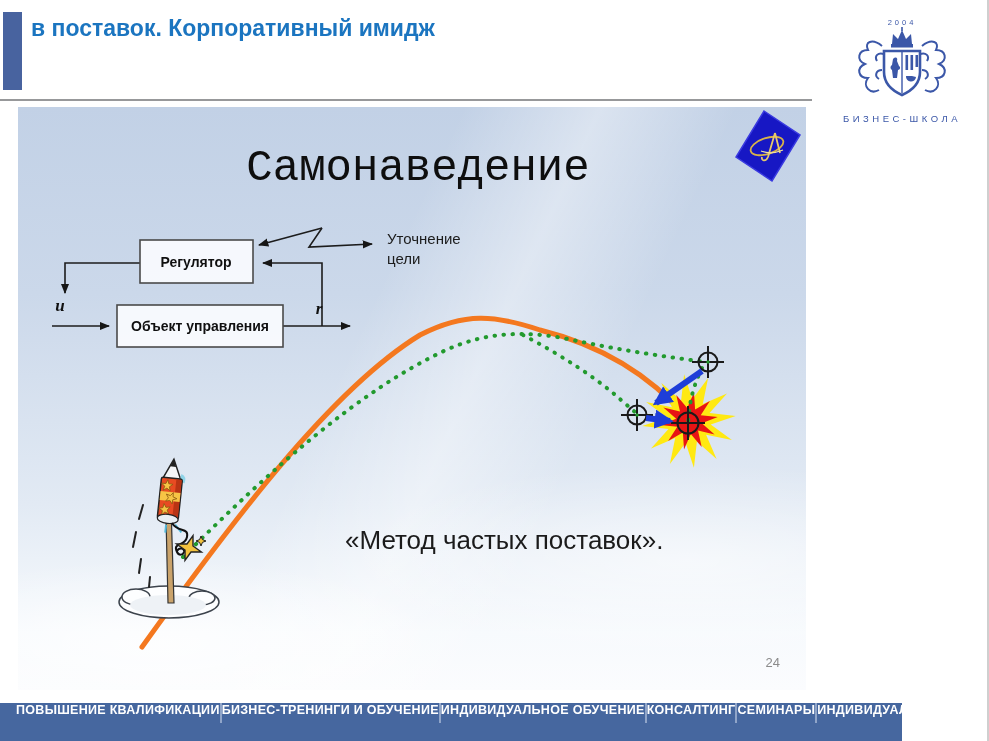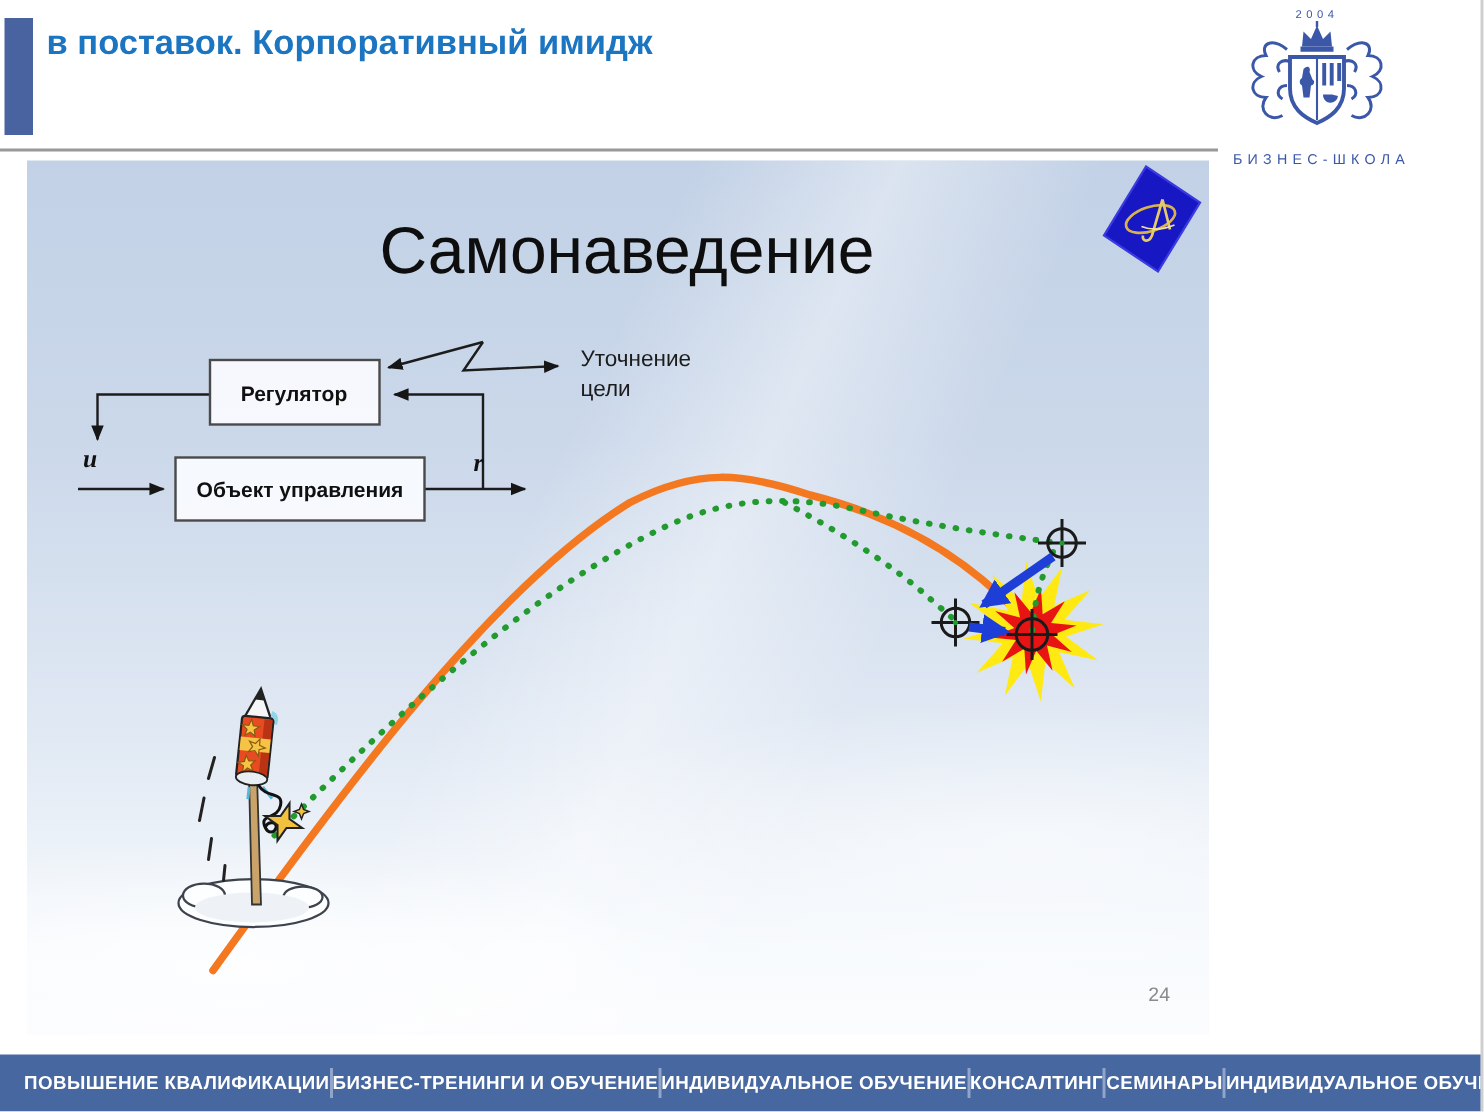--- a/index.html
+++ b/index.html
@@ -10,45 +10,45 @@
     background:#ffffff;
     overflow:hidden;
     border-right:2px solid #cfcfcf;
   }
   
   .hdr-accent { position:absolute; left:3px; top:12px; width:19px; height:78px; background:#48639f; }
   .hdr-title { position:absolute; left:31px; top:13px; width:770px;
     font-size:23px; font-weight:bold; color:#1b75c0; line-height:31px; }
   .hdr-sep { position:absolute; left:0; top:99px; width:812px; height:2px; background:#97989a; }
   
-  .logo-block { position:absolute; left:822px; top:5px; width:160px; }
+  .logo-block { position:absolute; left:822px; top:18px; width:160px; text-align:center; }
   .logo-name { font-size:27px; color:#3f4a55; letter-spacing:1.5px; margin-top:-2px; }
   .logo-sub { font-size:9.5px; font-weight:normal; color:#3b57a8; letter-spacing:3.5px; margin-top:3px; }
   
   .slide {
     position:absolute; left:18px; top:107px; width:788px; height:583px; overflow:hidden;
     background:
       radial-gradient(ellipse 420px 120px at 18% 92%, rgba(255,255,255,0.75), rgba(255,255,255,0) 70%),
       radial-gradient(ellipse 500px 140px at 85% 78%, rgba(255,255,255,0.55), rgba(255,255,255,0) 70%),
       linear-gradient(115deg, rgba(255,255,255,0) 42%, rgba(255,255,255,0.40) 55%, rgba(255,255,255,0) 68%),
       linear-gradient(180deg, #c2d1e6 0%, #cbd8ea 32%, #e2eaf4 68%, #f7fafd 90%, #fbfcfe 100%);
   }
   .slide-title { position:absolute; left:0; top:36px; width:100%; text-align:center;
-    font-size:44px; color:#0e0e0e; transform:translateX(6px); }
+    font-size:44px; color:#0e0e0e; transform:translateX(6px);font-family:Liberation Mono, monospace; }
   .slide-caption { position:absolute; left:327px; top:418px; font-size:26px; color:#1b1b1b; }
   .page-num { position:absolute; left:718px; top:548px; width:44px; text-align:right;
     font-size:13px; color:#8b8b8b; }
   .corner-logo { position:absolute; left:712px; top:0px; }
   .overlay { position:absolute; left:0; top:0; }
   svg text.boxlbl { font-family:"Liberation Sans",sans-serif; font-size:14px; font-weight:bold; fill:#101010; }
   svg text.sig { font-family:"Liberation Serif",serif; font-size:17px; font-weight:bold; font-style:italic; fill:#101010; }
   svg text.note { font-family:"Liberation Sans",sans-serif; font-size:15px; fill:#1c1c1c; }
   
-  .footer { position:absolute; left:0; top:703px; width:989px; height:38px; background:#46679f;
-    display:flex; align-items:center; justify-content:space-between; padding:0 16px; }
+  .footer { position:absolute; left:0; top:703px; width:902px; height:38px; background:#46679f;
+    display:flex; justify-content:space-between; padding:0 16px; }
   .footer .item { color:#ffffff; font-size:12.5px; font-weight:bold; letter-spacing:0.3px;
     white-space:nowrap; cursor:pointer; }
   .footer .sep { width:2px; height:20px; background:rgba(205,216,235,0.55); flex:0 0 auto; }
 </style>
 </head>
 <body>
 
 <div class="hdr-accent"></div>
 <div class="hdr-title">
   <div>в поставок. Корпоративный имидж</div>
@@ -197,20 +197,21 @@
         <line x1="160" y1="417" x2="167" y2="424" stroke="#55b8d8" stroke-width="2"></line>
         <line x1="151" y1="418" x2="151" y2="426" stroke="#55b8d8" stroke-width="2"></line>
       </g>
 
       <path d="M154,416 c6,10 17,4 15,14 c-2,10 -15,5 -10,15 c2,4 6,3 7,0 c1,-4 -5,-5 -7,-1" fill="none" stroke="#111" stroke-width="2"></path>
       <polygon fill="#f2c23e" stroke="#222" stroke-width="1.4" points="175.0,428.6 175.0,439.0 183.4,445.0 173.0,445.0 167.0,453.4 167.0,443.0 158.6,437.0 169.0,437.0"></polygon>
       <polygon fill="#f2c23e" stroke="#222" stroke-width="1" points="183.0,429.0 184.4,432.6 188.0,434.0 184.4,435.4 183.0,439.0 181.6,435.4 178.0,434.0 181.6,432.6"></polygon>
     </g>
   </svg>
 
+  <div class="slide-caption">«Метод частых поставок».</div>
   <div class="page-num">24</div>
 </div>
 
 <div class="footer">
   <div class="item">ПОВЫШЕНИЕ КВАЛИФИКАЦИИ</div>
   <div class="sep"></div>
   <div class="item">БИЗНЕС-ТРЕНИНГИ И ОБУЧЕНИЕ</div>
   <div class="sep"></div>
   <div class="item">ИНДИВИДУАЛЬНОЕ ОБУЧЕНИЕ</div>
   <div class="sep"></div>

